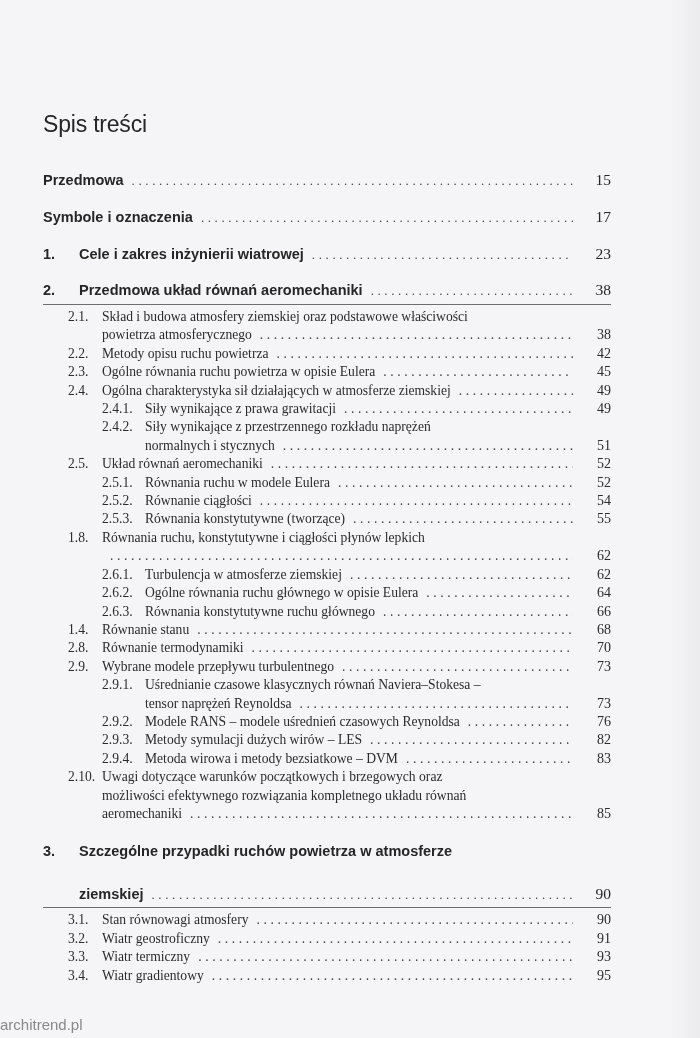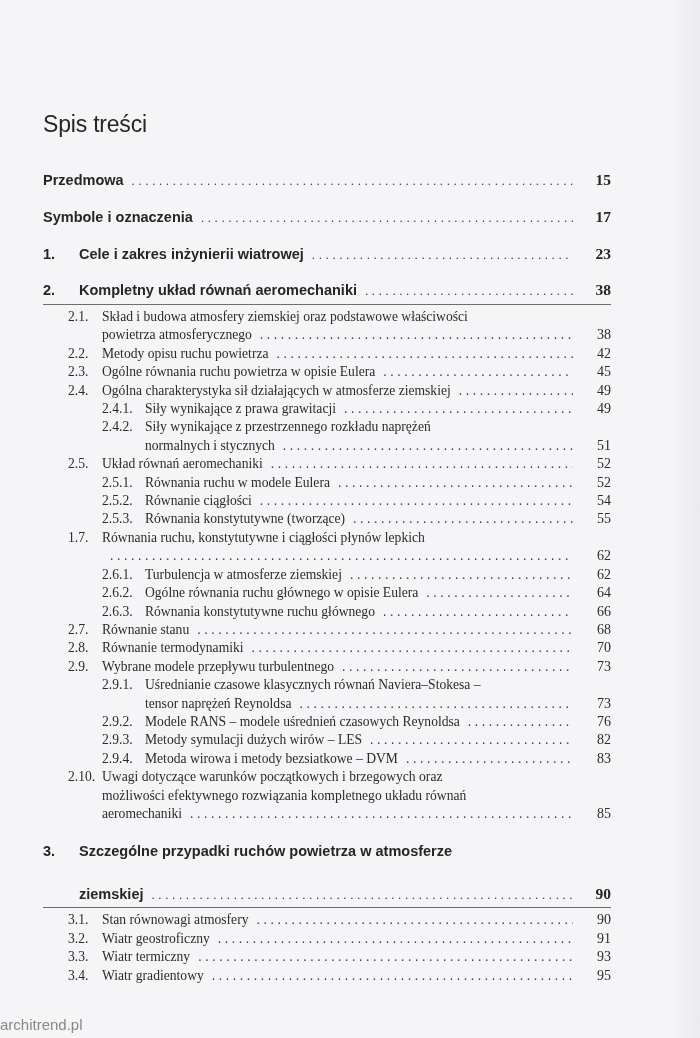--- a/index.html
+++ b/index.html
@@ -25,21 +25,21 @@
     .row .text .dots {
       flex: 1 1 auto; overflow: hidden; white-space: nowrap;
       margin-left: 8px; margin-right: 10px; letter-spacing: 3.6px; color: #444;
     }
     .row .page-num { flex: 0 0 auto; text-align: right; width: 28px; }
 
     
     .lvl0 { font-family: "Liberation Sans", sans-serif; font-weight: bold; font-size: 14.5px; color: #262626; height: 37px; line-height: 28px; }
     .lvl0 .num { width: 36px; }
     .lvl0 .dots { font-family: "Liberation Serif", serif; font-weight: normal; font-size: 13px; }
-    .lvl0 .page-num { font-family: "Liberation Serif", serif; font-weight: bold; font-size: 15.5px; }
+    .lvl0 .page-num { font-family: "Liberation Serif", serif; font-weight: normal; font-size: 15.5px; }
 
     
     .lvl1 { font-size: 13.6px; line-height: 18.4px; }
     .lvl1 .indent { width: 63px; flex: 0 0 63px; }
     .lvl1 .num { width: 34px; }
     .lvl2 { font-size: 13.6px; line-height: 18.4px; }
     .lvl2 .indent { width: 91px; flex: 0 0 91px; }
     .lvl2 .num { width: 43px; }
     .lvl1 .page-num, .lvl2 .page-num { font-size: 14px; }
     .rule { height: 1px; background: #6e6e6e; margin: 0; }
@@ -81,21 +81,21 @@
       <div class="text">
           <span class="label">Cele i zakres inżynierii wiatrowej</span>
           <span class="dots">........................................................................................................</span>
         </div>
       <span class="page-num">23</span>
     </div>
 
     <div class="row lvl0" style="height:27px; line-height:26px;">
       <span class="num">2.</span>
       <div class="text">
-          <span class="label">Kompletny układ równań aeromechaniki</span>
+          <span class="label">Przedmowa układ równań aeromechaniki</span>
           <span class="dots">........................................................................................................</span>
         </div>
       <span class="page-num">38</span>
     </div>
     <div class="rule" style="margin-bottom:3px;"></div>
 
     <div>
       <div class="row lvl1">
         <span class="indent" style="flex-basis:25px;width:25px;"></span>
         <span class="num">2.1.</span>
@@ -203,21 +203,21 @@
       <div class="text">
           <span class="label">Równania konstytutywne (tworzące)</span>
           <span class="dots">........................................................................................................</span>
         </div>
       <span class="page-num">55</span>
     </div>
 
     <div>
       <div class="row lvl1">
         <span class="indent" style="flex-basis:25px;width:25px;"></span>
-        <span class="num">1.7.</span>
+        <span class="num">1.8.</span>
         <span class="multi-first">Równania ruchu, konstytutywne i ciągłości płynów lepkich</span>
       </div>
       <div class="row lvl1">
         <span class="indent" style="flex-basis:59px;width:59px;"></span>
         <div class="text">
             <span class="dots">........................................................................................................</span>
           </div>
         <span class="page-num">62</span>
       </div>
     </div>
@@ -247,21 +247,21 @@
       <span class="num">2.6.3.</span>
       <div class="text">
           <span class="label">Równania konstytutywne ruchu głównego</span>
           <span class="dots">........................................................................................................</span>
         </div>
       <span class="page-num">66</span>
     </div>
 
     <div class="row lvl1">
       <span class="indent" style="flex-basis:25px;width:25px;"></span>
-      <span class="num">2.7.</span>
+      <span class="num">1.4.</span>
       <div class="text">
           <span class="label">Równanie stanu</span>
           <span class="dots">........................................................................................................</span>
         </div>
       <span class="page-num">68</span>
     </div>
 
     <div class="row lvl1">
       <span class="indent" style="flex-basis:25px;width:25px;"></span>
       <span class="num">2.8.</span>

